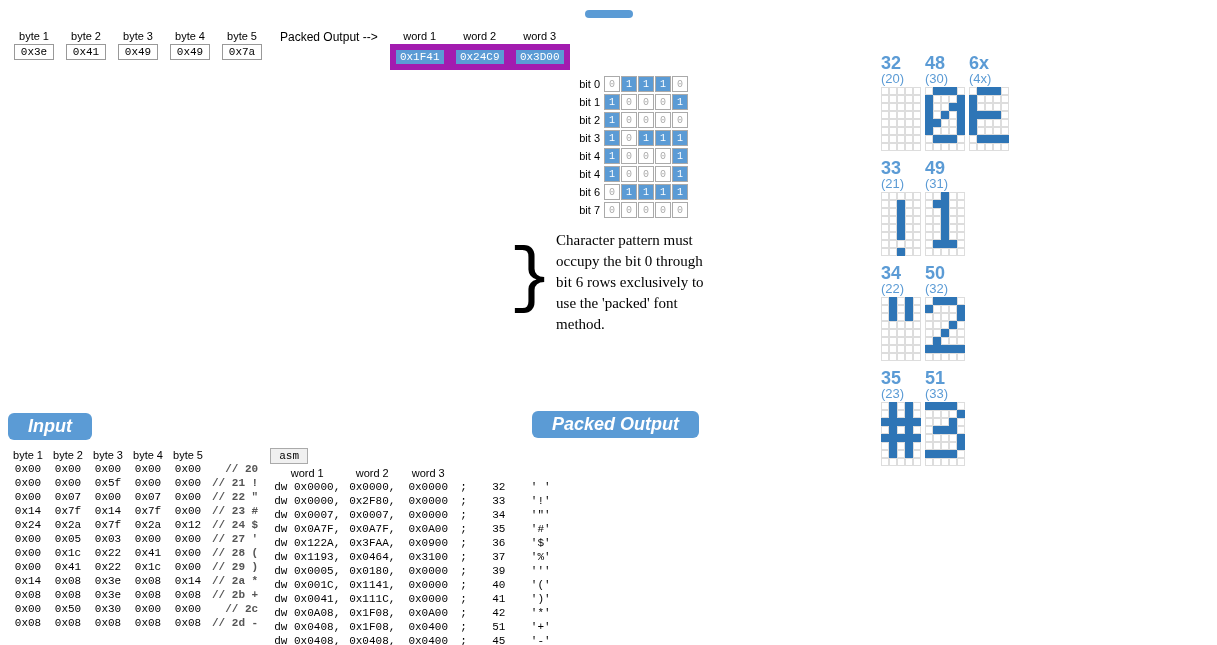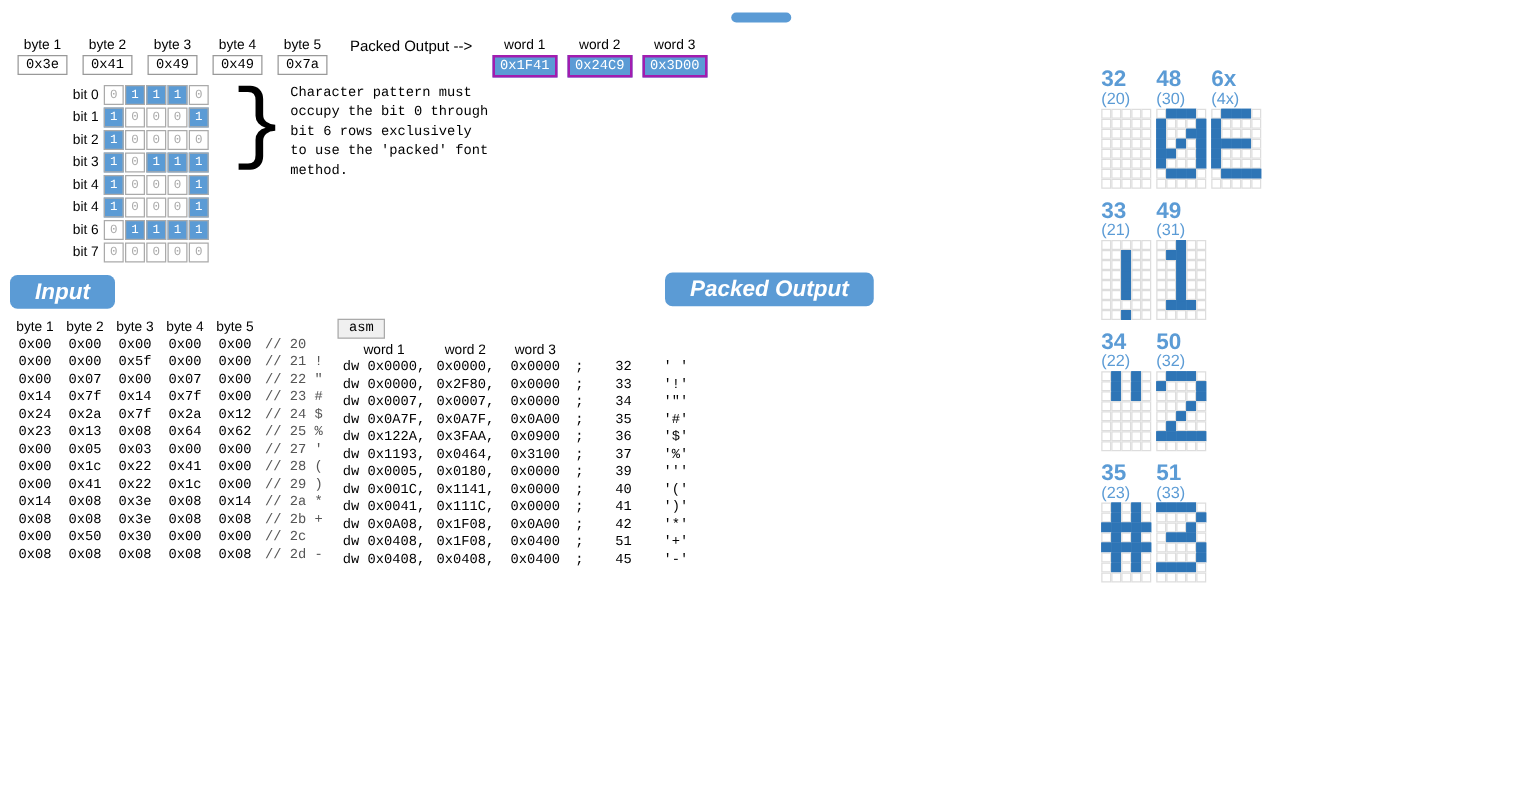--- a/index.html
+++ b/index.html
@@ -83,21 +83,21 @@
       align-items: center;
       width: 60px;
     }
     .word-col-label {
       font-size: 11px;
       color: #000;
       margin-bottom: 2px;
       font-family: Arial, sans-serif;
     }
     .word-val-box {
-      border: 2px solid #a21caf;
+      border: 6px solid #a21caf;
       background: #5b9bd5;
       color: #fff;
       padding: 1px 4px;
       font-size: 11px;
       min-width: 52px;
       text-align: center;
     }
 
     
     .bit-grid-area {
@@ -142,22 +142,22 @@
       color: #aaa;
     }
 
     
     .annotation-area {
       display: flex;
       align-items: center;
       margin-left: 8px;
     }
     .annotation-text {
-      font-size: 11px;
-      font-family: Liberation Mono, monospace;
+      font-size: 15px;
+      font-family: Liberation Serif, serif;
       max-width: 160px;
       line-height: 1.4;
     }
     .input-label {
       display: inline-block;
       background: #5b9bd5;
       color: #fff;
       font-style: italic;
       font-size: 18px;
       font-weight: bold;
@@ -190,23 +190,24 @@
       border: none;
     }
     table th {
       font-family: Arial, sans-serif;
       font-weight: normal;
     }
     .input-table td {
       min-width: 40px;
     }
     .comment-col {
-      text-align: left;
+      text-align: right;
       padding-left: 4px;
       color: #555;
+      font-weight: bold;
     }
 
     
     .packed-output-section {
       flex: 0 0 auto;
     }
     .packed-output-title {
       display: inline-block;
       background: #5b9bd5;
       color: #fff;
@@ -345,21 +346,21 @@
         <span class="word-col-label">word 2</span>
         <span class="word-val-box">0x24C9</span>
       </div>
       <div class="word-col">
         <span class="word-col-label">word 3</span>
         <span class="word-val-box">0x3D00</span>
       </div>
     </div>
   </div>
 
-  <div style="display:flex; flex-direction:row; padding: 2px 8px; gap:10px; align-items:flex-start;">
+  <div style="display:flex; flex-direction:column; padding: 2px 8px; gap:10px; align-items:center;">
 
     <div class="bit-grid-area" id="bit-grid-container">
     <div class="bit-row">
           <span class="bit-label">bit 0</span>
           <div class="bit-cells">
             <div class="bit-cell zero">0</div>
             <div class="bit-cell on">1</div>
             <div class="bit-cell on">1</div>
             <div class="bit-cell on">1</div>
             <div class="bit-cell zero">0</div>
@@ -504,28 +505,20 @@
               <td>0x00</td>
               <td class="comment-col">// 23 #</td>
             </tr>
             <tr>
               <td>0x24</td>
               <td>0x2a</td>
               <td>0x7f</td>
               <td>0x2a</td>
               <td>0x12</td>
               <td class="comment-col">// 24 $</td>
-            </tr>
-            <tr>
-              <td>0x23</td>
-              <td>0x13</td>
-              <td>0x08</td>
-              <td>0x64</td>
-              <td>0x62</td>
-              <td class="comment-col">// 25 %</td>
             </tr>
             <tr>
               <td>0x00</td>
               <td>0x05</td>
               <td>0x03</td>
               <td>0x00</td>
               <td>0x00</td>
               <td class="comment-col">// 27 '</td>
             </tr>
             <tr>

